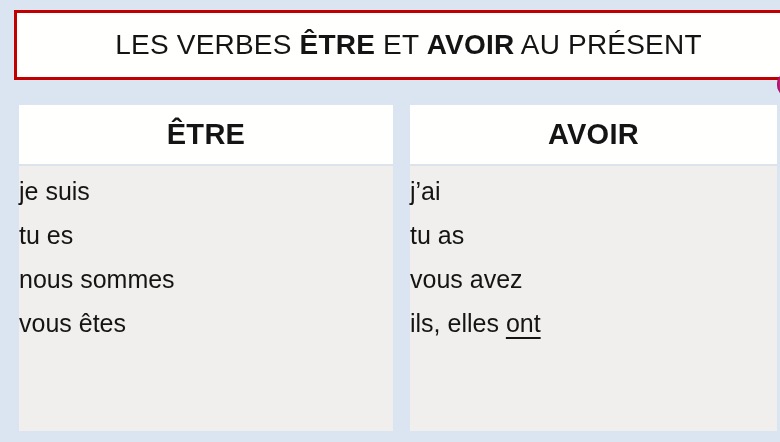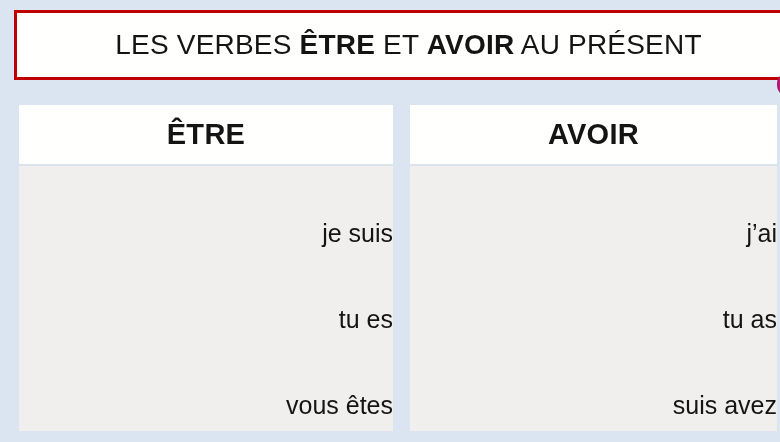--- a/index.html
+++ b/index.html
@@ -65,24 +65,23 @@
     flex: 0 0 auto;
   }
   .tbody {
     flex: 1 1 auto;
     background: #f0efed;
     padding-top: 3px;
   }
   .row {
     height: 44px;
     line-height: 44px;
-    text-align: right;
+    text-align: left;
     font-size: 25px;
     white-space: pre;
-    margin-top: 42px;
   }
   .row .u {
     text-decoration: underline;
     text-decoration-thickness: 2px;
     text-underline-offset: 5px;
   }
 
   
   .pink-blob {
     position: absolute;
@@ -102,28 +101,30 @@
 
   <div class="title-box">
     <span class="seg">LES VERBES </span><span class="seg bold">ÊTRE</span><span class="seg"> ET </span><span class="seg bold">AVOIR</span><span class="seg"> AU PRÉSENT</span>
   </div>
 
   <div class="conj-table etre">
     <div class="thead">ÊTRE</div>
     <div class="tbody">
       <div class="row"><span>je suis</span><span class="u"></span></div>
       <div class="row"><span>tu es</span><span class="u"></span></div>
+      <div class="row"><span>nous sommes</span><span class="u"></span></div>
       <div class="row"><span>vous êtes</span><span class="u"></span></div>
     </div>
   </div>
 
   <div class="conj-table avoir">
     <div class="thead">AVOIR</div>
     <div class="tbody">
       <div class="row"><span>j’ai</span><span class="u"></span></div>
       <div class="row"><span>tu as</span><span class="u"></span></div>
-      <div class="row"><span>suis avez</span><span class="u"></span></div>
+      <div class="row"><span>vous avez</span><span class="u"></span></div>
+      <div class="row"><span>ils, elles </span><span class="u">ont</span></div>
     </div>
   </div>
 
   <div class="pink-blob"></div>
 
 </div>
 
 </body></html>

